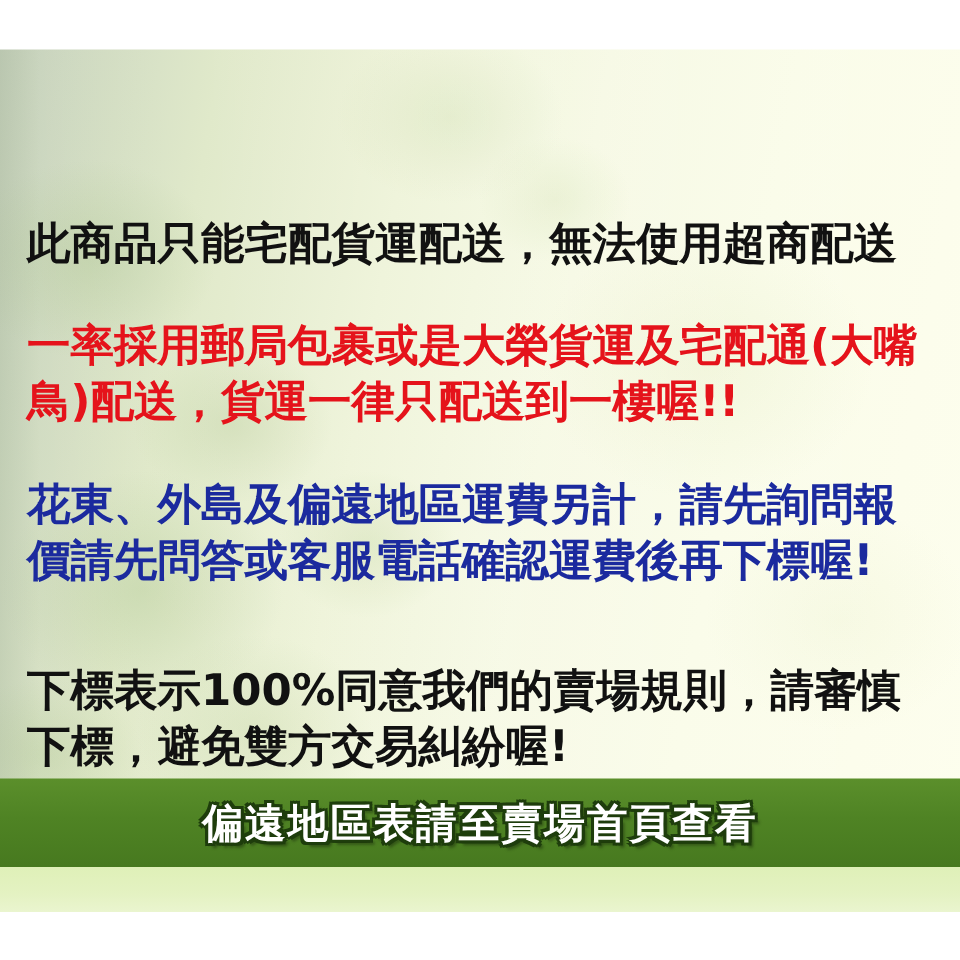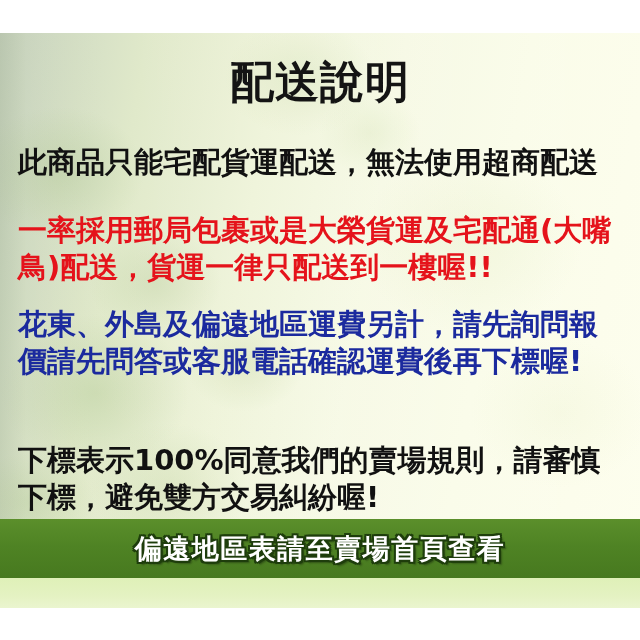--- a/index.html
+++ b/index.html
@@ -100,21 +100,21 @@
     font-weight: bold;
     line-height: 1.29;
     letter-spacing: 0px;
   }
   .para.black { color: #111111; }
   .para.red   { color: #e5131b; }
   .para.blue  { color: #1b2a9e; }
 
   .para-1 { top: 144px; }
   .para-2 { top: 212px; }
-  .para-3 { top: 306px; }
+  .para-3 { top: 318px; }
   .para-4 { top: 442px; }
 
   
   .banner {
     position: absolute;
     left: 0;
     top: 519px;
     width: 640px;
     height: 59px;
     background: linear-gradient(180deg, #5b8f2b 0%, #4f8324 45%, #47791f 100%);
@@ -154,21 +154,20 @@
 </style>
 </head>
 <body>
 
 <div class="canvas">
 
   <div class="panel"></div>
 
   <div class="content">
 
-    <div class="title">配送說明</div>
 
     <div class="para black para-1">此商品只能宅配貨運配送，無法使用超商配送</div>
 
     <div class="para red para-2">一率採用郵局包裹或是大榮貨運及宅配通(大嘴鳥)配送，貨運一律只配送到一樓喔!!</div>
 
     <div class="para blue para-3">花東、外島及偏遠地區運費另計，請先詢問報價請先問答或客服電話確認運費後再下標喔!</div>
 
     <div class="para black para-4">下標表示100%同意我們的賣場規則，請審慎下標，避免雙方交易糾紛喔!</div>
 
   </div>

